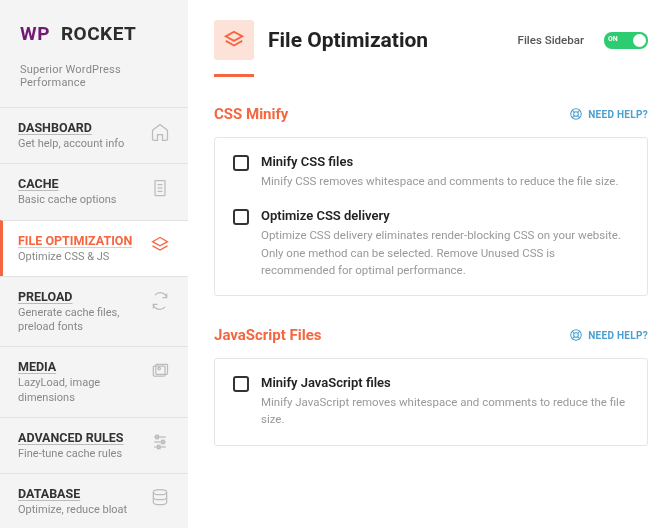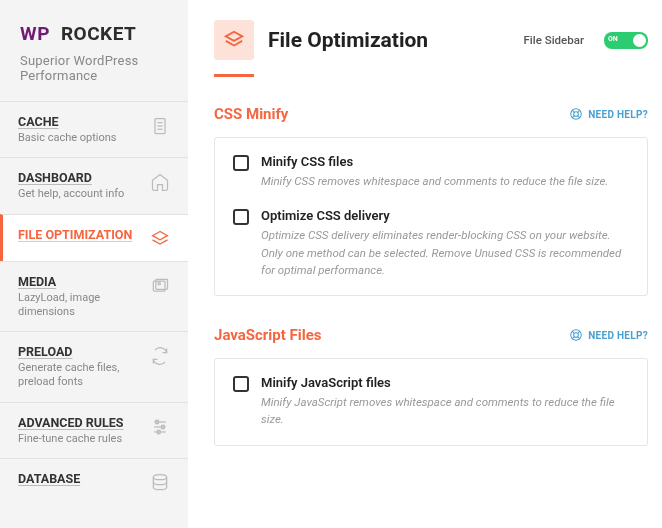--- a/index.html
+++ b/index.html
@@ -2,21 +2,21 @@
 <html><head>
 <meta charset="utf-8">
 <style>
 * { box-sizing: border-box; margin: 0; padding: 0; }
 body { font-family: -apple-system, BlinkMacSystemFont, "Segoe UI", Roboto, sans-serif; background: #fff; width: 662px; height: 528px; overflow: hidden; display: flex; }
 .sidebar { width: 188px; background: #f4f4f4; height: 100%; overflow-y: auto; }
 .logo-area { padding: 22px 20px 18px; }
 .logo-main { font-size: 19px; font-weight: 700; letter-spacing: 0.5px; }
 .logo-wp { color: #701a75; }
 .logo-rocket { color: #2d2d2d; margin-left: 11px; }
-.logo-sub { font-size: 13px; color: #888; margin-top: 8px; letter-spacing: 0.2px; }
+.logo-sub { font-size: 11px; color: #888; margin-top: 18px; letter-spacing: 0.2px; }
 .nav-item { padding: 12px 18px 12px 18px; border-top: 1px solid #e2e2e2; display: flex; align-items: flex-start; justify-content: space-between; cursor: pointer; position: relative; }
 .nav-item.active { background: #fff; border-left: 3px solid #f56640; padding-left: 15px; }
 .nav-text { flex: 1; }
 .nav-title { font-size: 12.5px; font-weight: 700; color: #333; text-decoration: underline; text-decoration-color: #bbb; text-underline-offset: 2px; margin-bottom: 2px; }
 .nav-item.active .nav-title { color: #f56640; text-decoration-color: rgba(245,102,64,0.4); }
 .nav-sub { font-size: 11px; color: #888; line-height: 1.3; }
 .nav-icon { width: 20px; height: 20px; color: #bbb; flex-shrink: 0; margin-top: 2px; }
 .nav-item.active .nav-icon { color: #f56640; }
 .main { flex: 1; padding: 20px 14px 0 26px; overflow-y: auto; }
 .header { display: flex; align-items: center; gap: 14px; margin-bottom: 14px; }
@@ -29,88 +29,89 @@
 .header-rule { height: 3px; width: 40px; background: #f56640; margin-bottom: 28px; }
 .section-head { display: flex; justify-content: space-between; align-items: center; margin-bottom: 14px; }
 .section-title { font-size: 15px; font-weight: 700; color: #f56640; }
 .need-help { display: flex; align-items: center; gap: 5px; font-size: 10px; font-weight: 700; color: #4aa0d0; cursor: pointer; letter-spacing:0.3px;}
 .help-icon { width: 14px; height: 14px; }
 .option-box { border: 1px solid #e5e5e5; border-radius: 3px; padding: 16px 18px; display:flex; flex-direction:column; gap: 18px; margin-bottom:30px;}
 .option-row { display: flex; gap: 12px; align-items: flex-start; }
 .checkbox { width: 16px; height: 16px; border: 2px solid #333; border-radius: 3px; flex-shrink: 0; margin-top: 1px; cursor: pointer; }
 .option-text { flex: 1; }
 .option-title { font-size: 13px; font-weight: 600; color: #222; margin-bottom: 4px; }
-.option-desc { font-size: 11.5px; color: #999; line-height: 1.5; font-style: italic; }
+.option-desc { font-size: 11.5px; color: #999; line-height: 1.5; }
 </style>
 </head>
 <body>
 
 <div class="sidebar">
   <div class="logo-area">
     <div class="logo-main">
       <span class="logo-wp">WP</span><span class="logo-rocket">ROCKET</span>
     </div>
     <div class="logo-sub">Superior WordPress Performance</div>
   </div>
 
   <div class="nav-item">
     <div class="nav-text">
+      <div class="nav-title">DASHBOARD</div>
+      <div class="nav-sub">Get help, account info</div>
+    </div>
+    <svg class="nav-icon" viewBox="0 0 24 24" fill="none" stroke="currentColor" stroke-width="1.5">
+        <path d="M3 10l9-7 9 7v10a2 2 0 01-2 2h-4v-7h-6v7H5a2 2 0 01-2-2V10z"></path>
+      </svg>
+  </div>
+
+  <div class="nav-item">
+    <div class="nav-text">
       <div class="nav-title">CACHE</div>
       <div class="nav-sub">Basic cache options</div>
     </div>
     <svg class="nav-icon" viewBox="0 0 24 24" fill="none" stroke="currentColor" stroke-width="1.5">
         <rect x="6" y="3" width="12" height="18" rx="1"></rect>
         <line x1="9" y1="8" x2="15" y2="8"></line>
         <line x1="9" y1="12" x2="15" y2="12"></line>
         <line x1="9" y1="16" x2="15" y2="16"></line>
       </svg>
   </div>
 
-  <div class="nav-item">
-    <div class="nav-text">
-      <div class="nav-title">DASHBOARD</div>
-      <div class="nav-sub">Get help, account info</div>
-    </div>
-    <svg class="nav-icon" viewBox="0 0 24 24" fill="none" stroke="currentColor" stroke-width="1.5">
-        <path d="M3 10l9-7 9 7v10a2 2 0 01-2 2h-4v-7h-6v7H5a2 2 0 01-2-2V10z"></path>
-      </svg>
-  </div>
-
   <div class="nav-item active">
     <div class="nav-text">
       <div class="nav-title">FILE OPTIMIZATION</div>
+      <div class="nav-sub">Optimize CSS &amp; JS</div>
     </div>
     <svg class="nav-icon" viewBox="0 0 24 24" fill="none" stroke="currentColor" stroke-width="1.5">
         <polygon points="12 3 3 8 12 13 21 8 12 3"></polygon>
         <polyline points="3 13 12 18 21 13"></polyline>
-      </svg>
-  </div>
-
-  <div class="nav-item">
-    <div class="nav-text">
-      <div class="nav-title">MEDIA</div>
-      <div class="nav-sub">LazyLoad, image dimensions</div>
-    </div>
-    <svg class="nav-icon" viewBox="0 0 24 24" fill="none" stroke="currentColor" stroke-width="1.5">
-        <rect x="4" y="6" width="14" height="12" rx="1"></rect>
-        <rect x="7" y="4" width="14" height="12" rx="1"></rect>
-        <circle cx="11" cy="9" r="1.5"></circle>
       </svg>
   </div>
 
   <div class="nav-item">
     <div class="nav-text">
       <div class="nav-title">PRELOAD</div>
       <div class="nav-sub">Generate cache files, preload fonts</div>
     </div>
     <svg class="nav-icon" viewBox="0 0 24 24" fill="none" stroke="currentColor" stroke-width="1.5">
         <path d="M20 8a8 8 0 00-14-3"></path>
         <path d="M4 16a8 8 0 0014 3"></path>
         <polyline points="20 3 20 8 15 8"></polyline>
         <polyline points="4 21 4 16 9 16"></polyline>
+      </svg>
+  </div>
+
+  <div class="nav-item">
+    <div class="nav-text">
+      <div class="nav-title">MEDIA</div>
+      <div class="nav-sub">LazyLoad, image dimensions</div>
+    </div>
+    <svg class="nav-icon" viewBox="0 0 24 24" fill="none" stroke="currentColor" stroke-width="1.5">
+        <rect x="4" y="6" width="14" height="12" rx="1"></rect>
+        <rect x="7" y="4" width="14" height="12" rx="1"></rect>
+        <circle cx="11" cy="9" r="1.5"></circle>
       </svg>
   </div>
 
   <div class="nav-item">
     <div class="nav-text">
       <div class="nav-title">ADVANCED RULES</div>
       <div class="nav-sub">Fine-tune cache rules</div>
     </div>
     <svg class="nav-icon" viewBox="0 0 24 24" fill="none" stroke="currentColor" stroke-width="1.5">
         <line x1="5" y1="6" x2="19" y2="6"></line>
@@ -118,39 +119,40 @@
         <line x1="5" y1="18" x2="19" y2="18"></line>
         <rect x="7" y="4" width="3" height="4"></rect>
         <rect x="14" y="10" width="3" height="4"></rect>
         <rect x="9" y="16" width="3" height="4"></rect>
       </svg>
   </div>
 
   <div class="nav-item">
     <div class="nav-text">
       <div class="nav-title">DATABASE</div>
+      <div class="nav-sub">Optimize, reduce bloat</div>
     </div>
     <svg class="nav-icon" viewBox="0 0 24 24" fill="none" stroke="currentColor" stroke-width="1.5">
         <ellipse cx="12" cy="5" rx="8" ry="3"></ellipse>
         <path d="M4 5v6c0 1.7 3.6 3 8 3s8-1.3 8-3V5"></path>
         <path d="M4 11v6c0 1.7 3.6 3 8 3s8-1.3 8-3v-6"></path>
       </svg>
   </div>
 </div>
 
 <div class="main">
   <div class="header">
     <div class="header-icon">
       <svg width="22" height="22" viewBox="0 0 24 24" fill="none" stroke="currentColor" stroke-width="2">
           <polygon points="12 3 3 8 12 13 21 8 12 3"></polygon>
           <polyline points="3 13 12 18 21 13"></polyline>
         </svg>
     </div>
     <div class="header-title">File Optimization</div>
-    <span class="show-sidebar">File Sidebar</span>
+    <span class="show-sidebar">Files Sidebar</span>
     <span class="toggle">
         <span class="toggle-label">ON</span>
       </span>
   </div>
   <div class="header-rule"></div>
 
   <div class="section-head">
     <div class="section-title">CSS Minify</div>
     <div class="need-help">
       <svg class="help-icon" viewBox="0 0 24 24" fill="none" stroke="currentColor" stroke-width="1.8">

